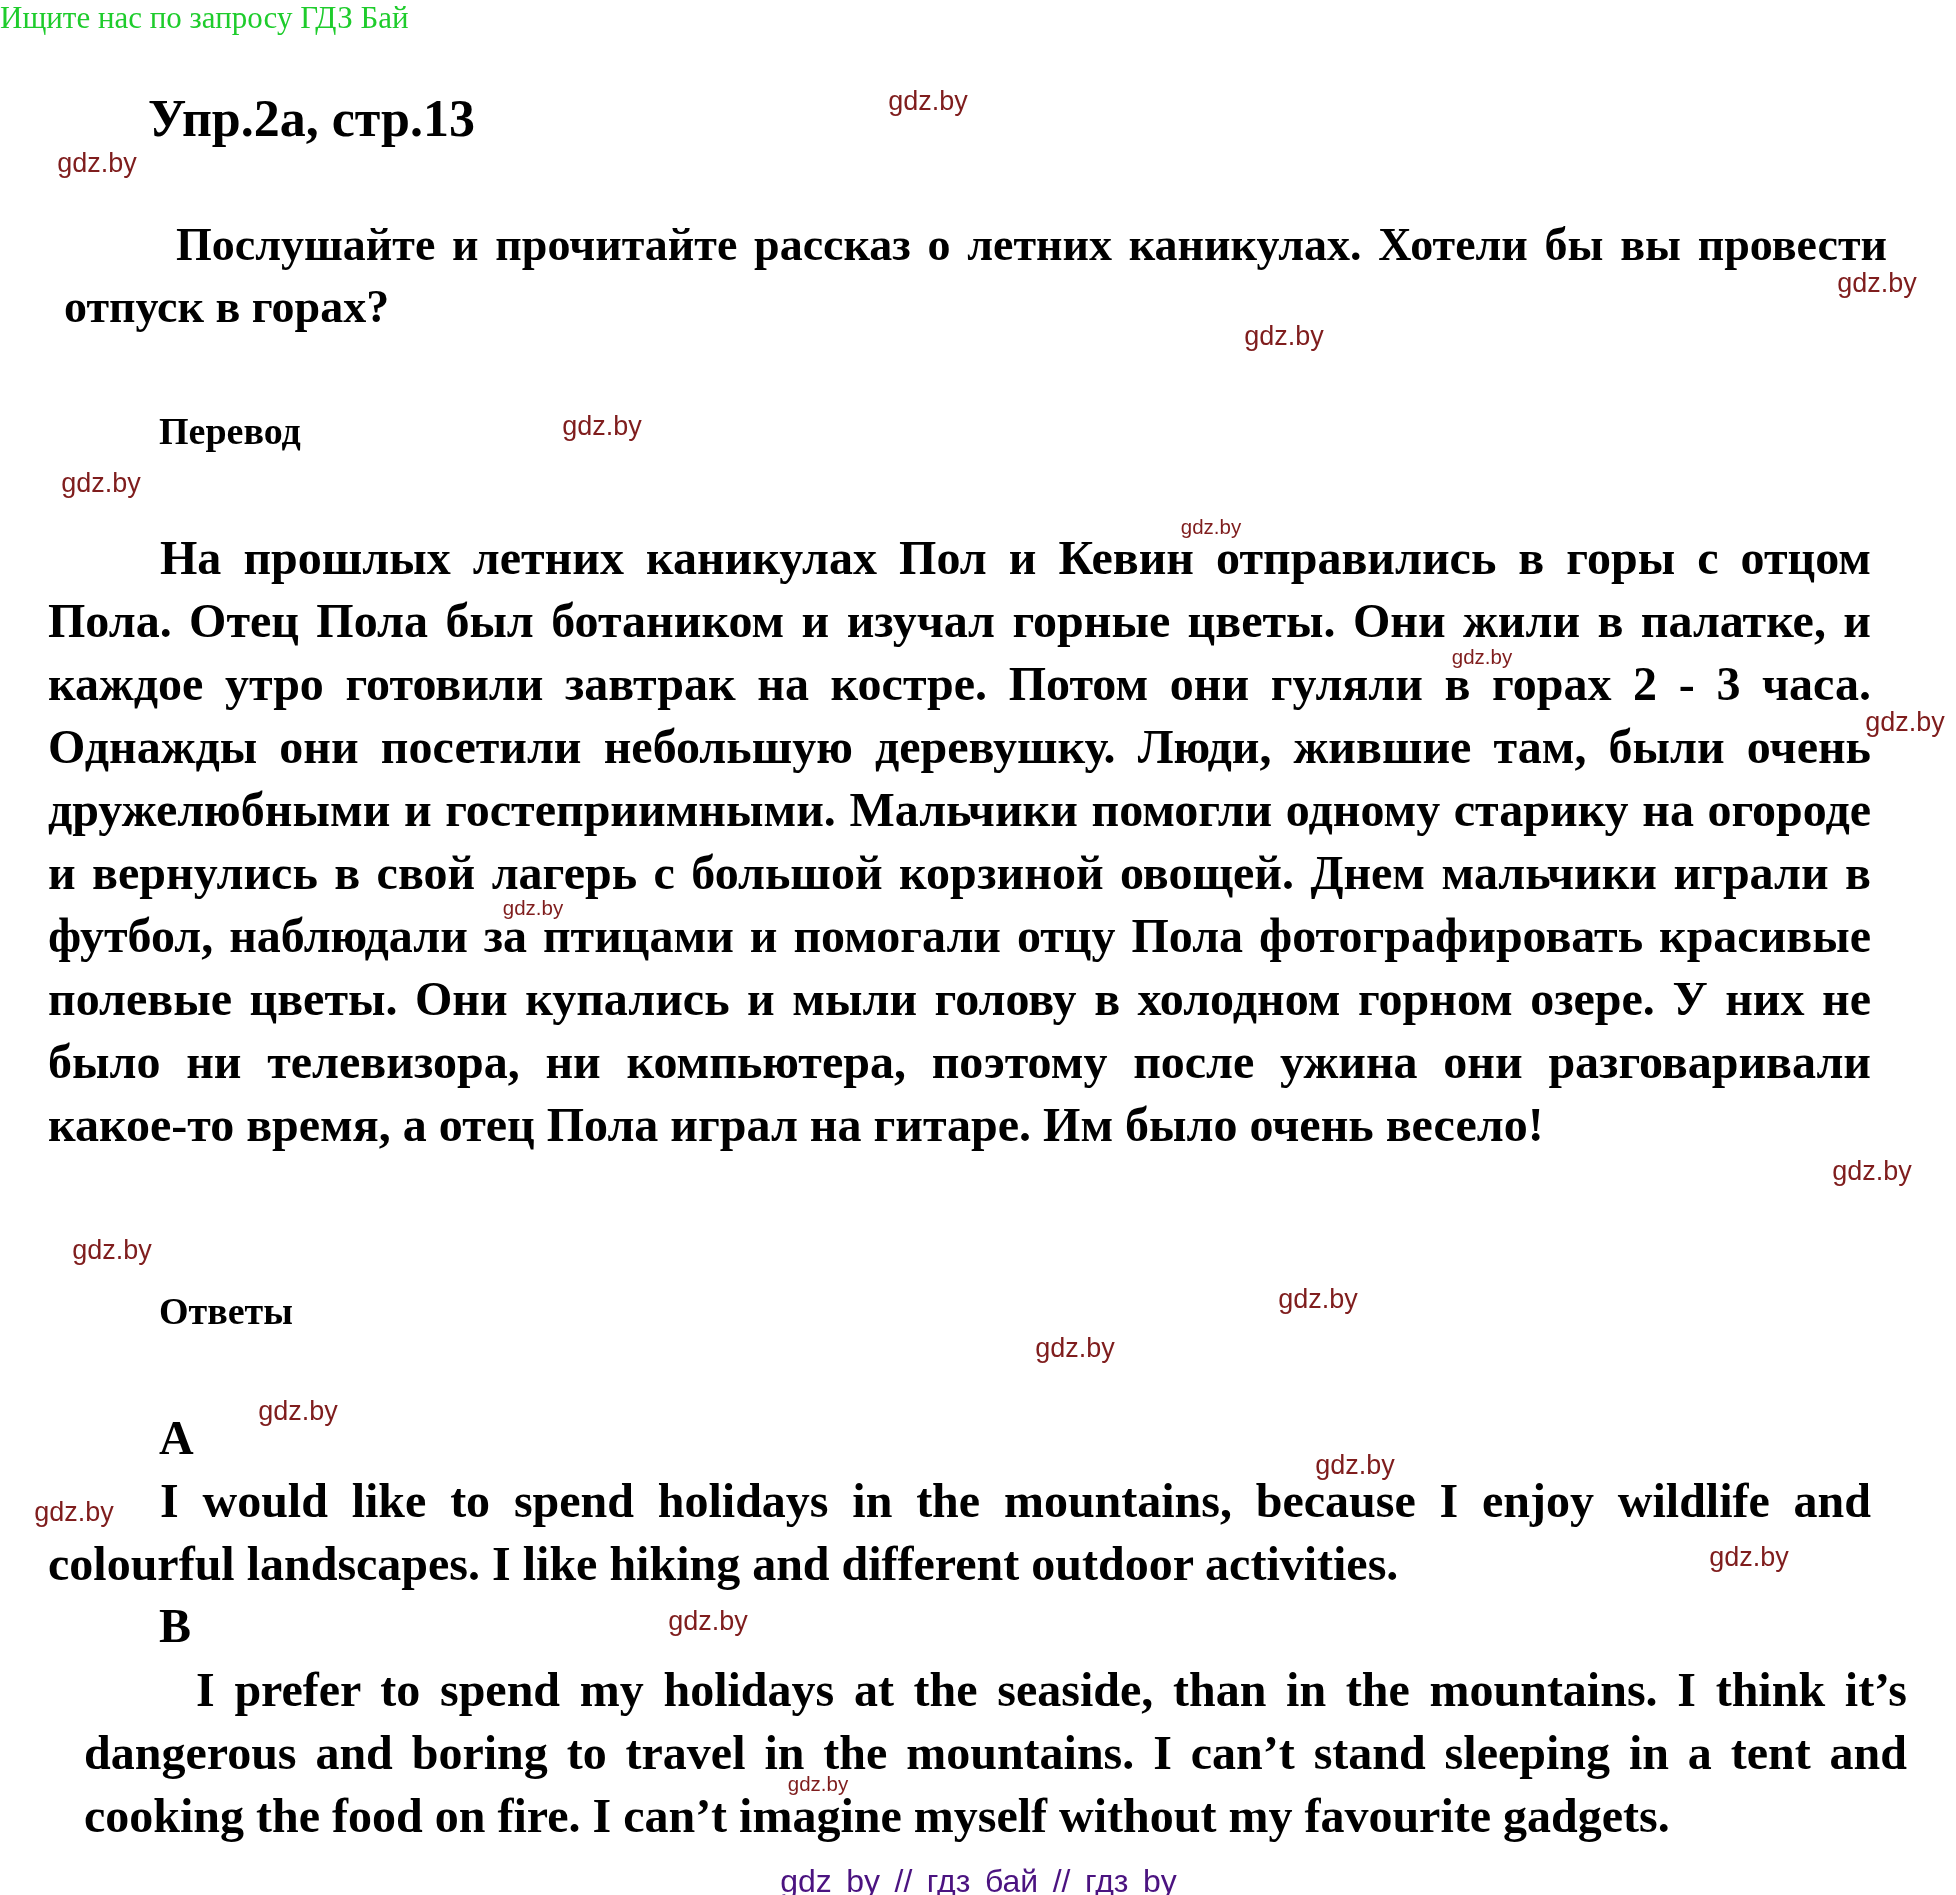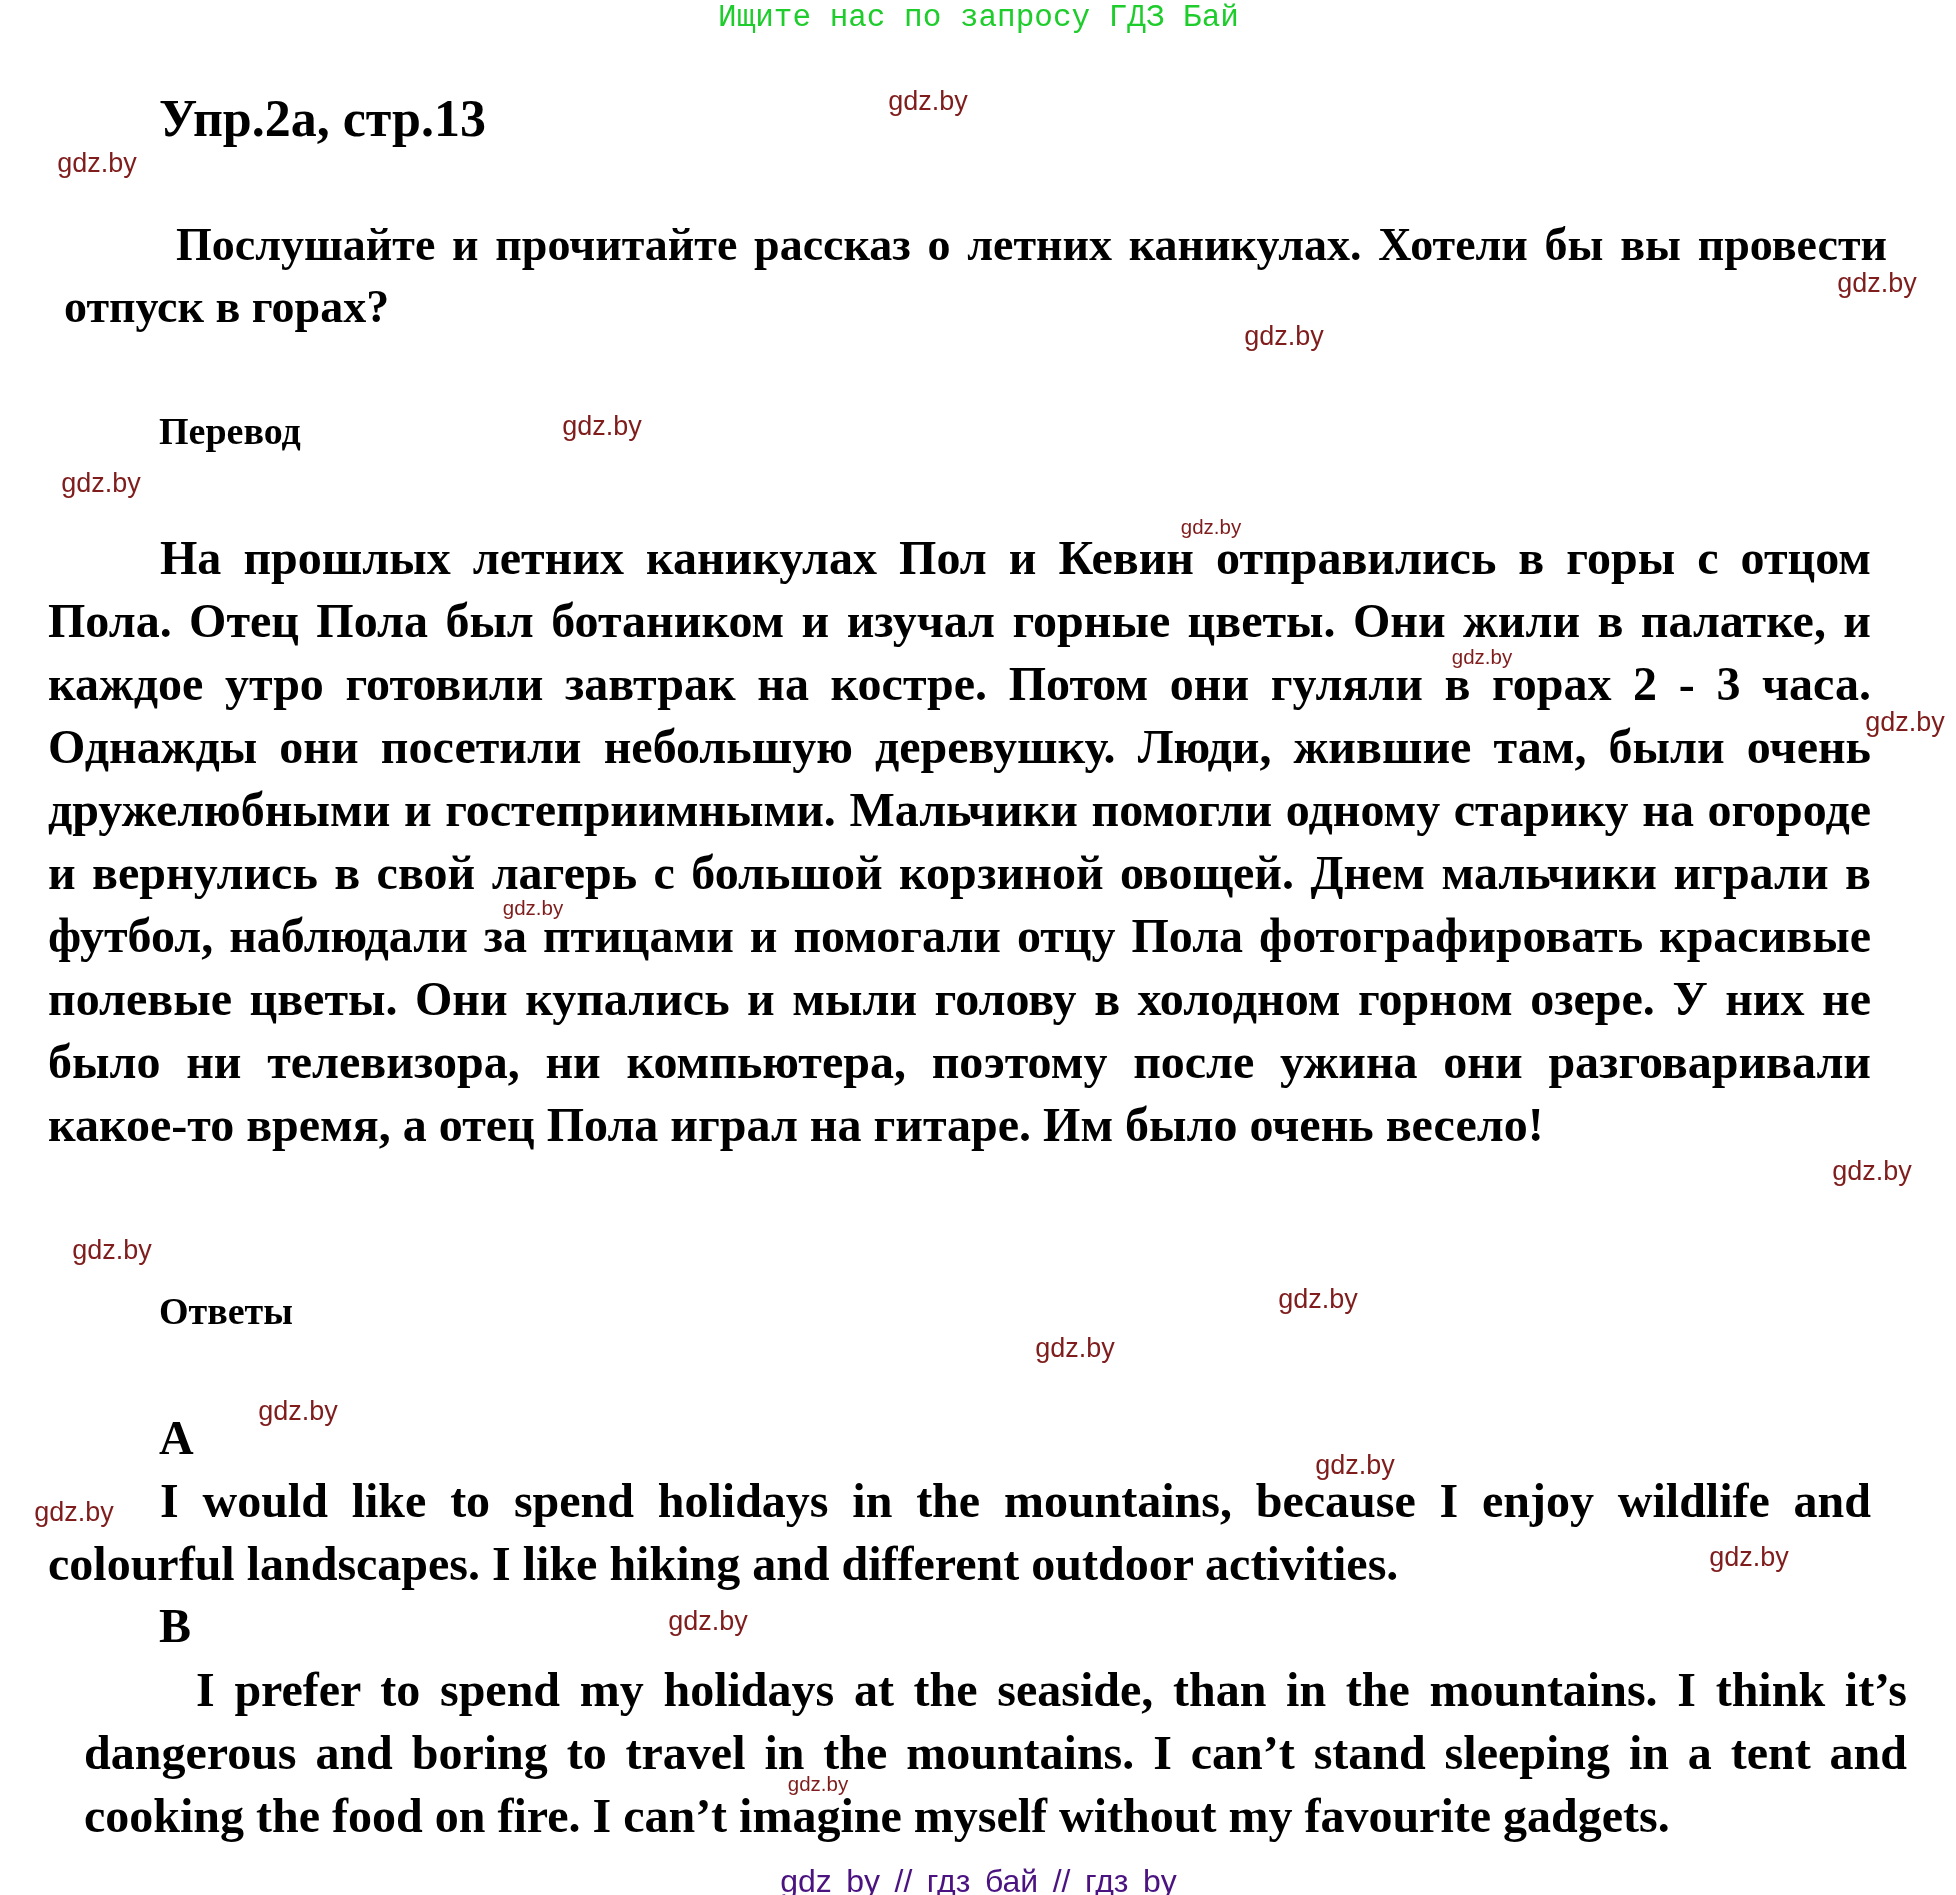--- a/index.html
+++ b/index.html
@@ -1,20 +1,20 @@
 <!DOCTYPE html>
 <html style="font-size:15px"><head>
 <meta charset="utf-8">
 <style>
   html, body { margin:0; padding:0; background:#ffffff; }
   body { width:1957px; height:1895px; position:relative; overflow:hidden; }
-  .banner { position:absolute; left:0; top:0; width:1957px; text-align:center;
-    font-family:Liberation Mono, monospace; font-size:31px; line-height:35px; color:#1ecc2c; }
+  .banner { position:absolute; left:0; top:0; width:1957px; 
+    font-family:Liberation Serif, serif; font-size:31px; line-height:35px; color:#1ecc2c; }
   .serif { font-family:"Liberation Serif", "DejaVu Serif", serif; color:#000;font-weight:bold; }
-  .title { position:absolute; left:159px; top:89px; font-size:52px; font-weight:bold; line-height:60px; }
+  .title { position:absolute; left:148px; top:89px; font-size:52px; font-weight:bold; line-height:60px; }
   .heading { position:absolute; left:159px; font-size:38px; font-weight:bold; line-height:56px; }
   .instr { position:absolute; left:64px; top:214px; width:1823px; font-size:46px; font-weight:bold;
     line-height:62px; text-align:justify; text-indent:112px; }
   .para { position:absolute; left:48px; width:1823px; font-size:48px; line-height:63px;
     text-align:justify; text-indent:112px; }
   .label { position:absolute; left:159px; font-size:48px; line-height:62px; }
   .wm { position:absolute; font-family:"Liberation Sans", sans-serif; color:#7f1d1d; font-size:27px;
     line-height:30px; transform:translate(-50%,-50%); white-space:nowrap; }
   .wm.small { font-size:20.5px; }
   .footer { position:absolute; left:0; top:1863px; width:1957px; text-align:center;

